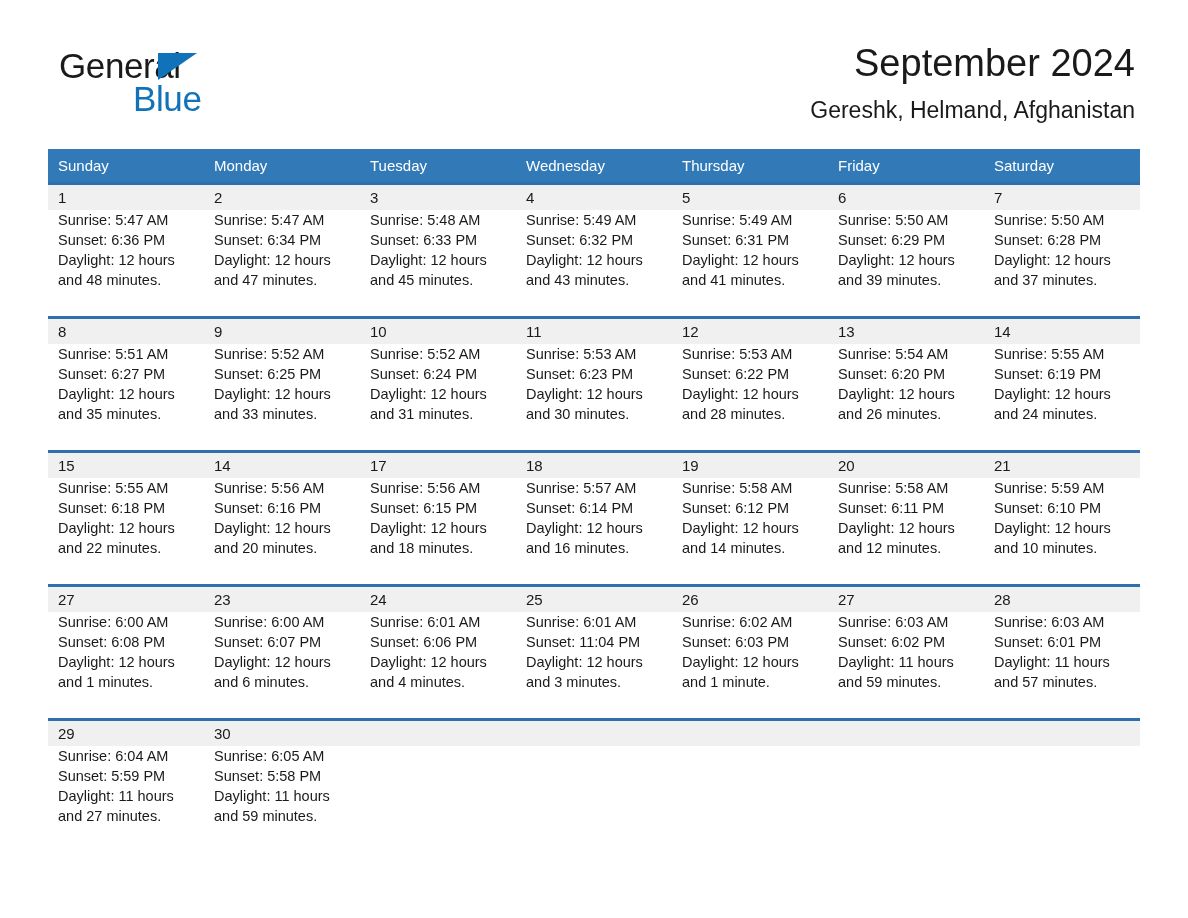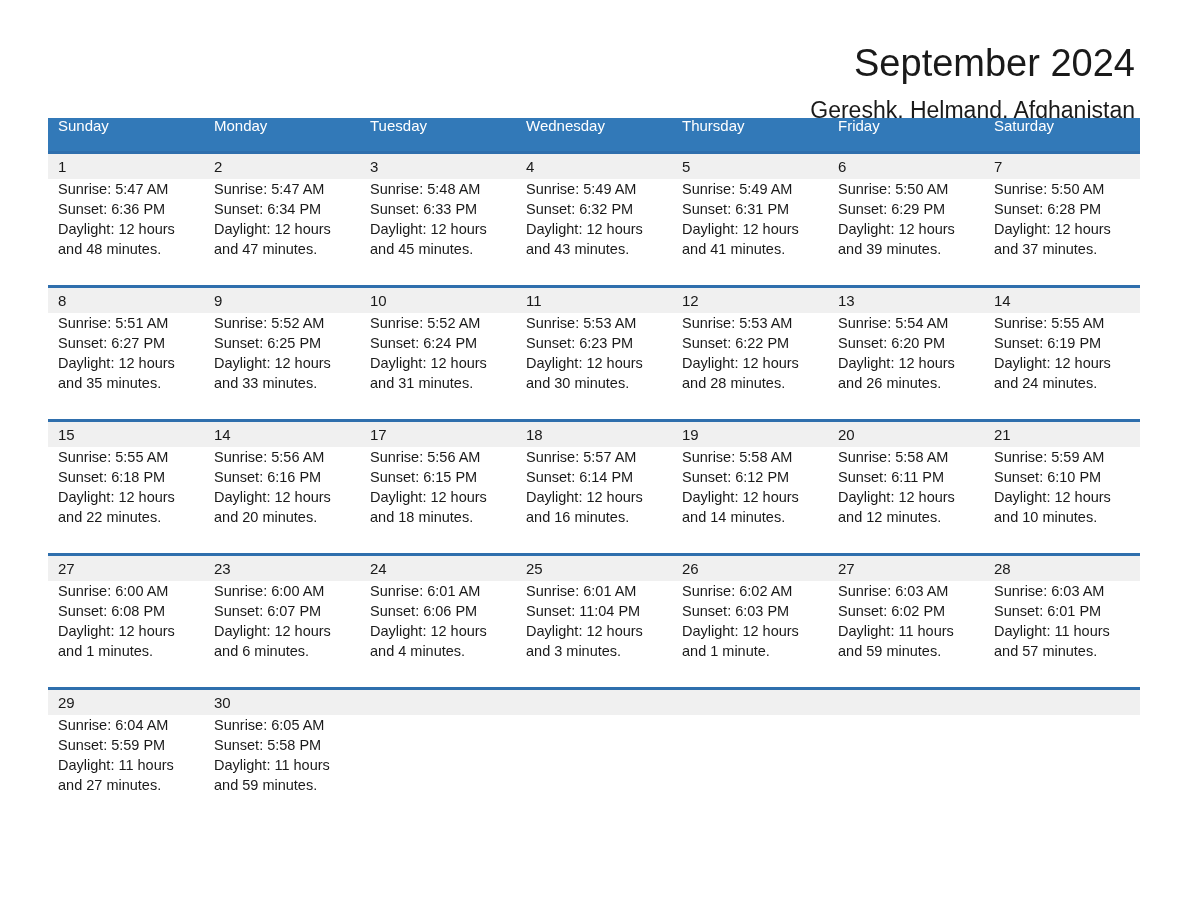--- a/index.html
+++ b/index.html
@@ -87,20 +87,22 @@
   .calendar {
     position: relative;
     width: 1092px;
     border-collapse: collapse;
     table-layout: fixed;
   }
   .weekday-row {
     display: flex;
     background: #3279b8;
     height: 33px;
+    align-items: center;
+    margin-top: 31px;
   }
   .weekday {
     flex: 1 1 0;
     color: #ffffff;
     font-size: 15px;
     padding-left: 10px;
     box-sizing: border-box;
     line-height: 1;
   }
 
@@ -150,20 +152,25 @@
     white-space: nowrap;
   }
   .cell.empty .daynum { visibility: hidden; }
 </style>
 </head>
 <body>
 
 <div class="page">
 
   <div class="masthead">
+    <div class="logo">
+      <span class="logo-general">General</span>
+      <span class="logo-tri"></span>
+      <span class="logo-blue">Blue</span>
+    </div>
     <div class="title-block">
       <div class="cal-title">September 2024</div>
       <div class="cal-subtitle">Gereshk, Helmand, Afghanistan</div>
     </div>
   </div>
 
   <div class="calendar">
 
     <div class="weekday-row">
       <div class="weekday">Sunday</div>

